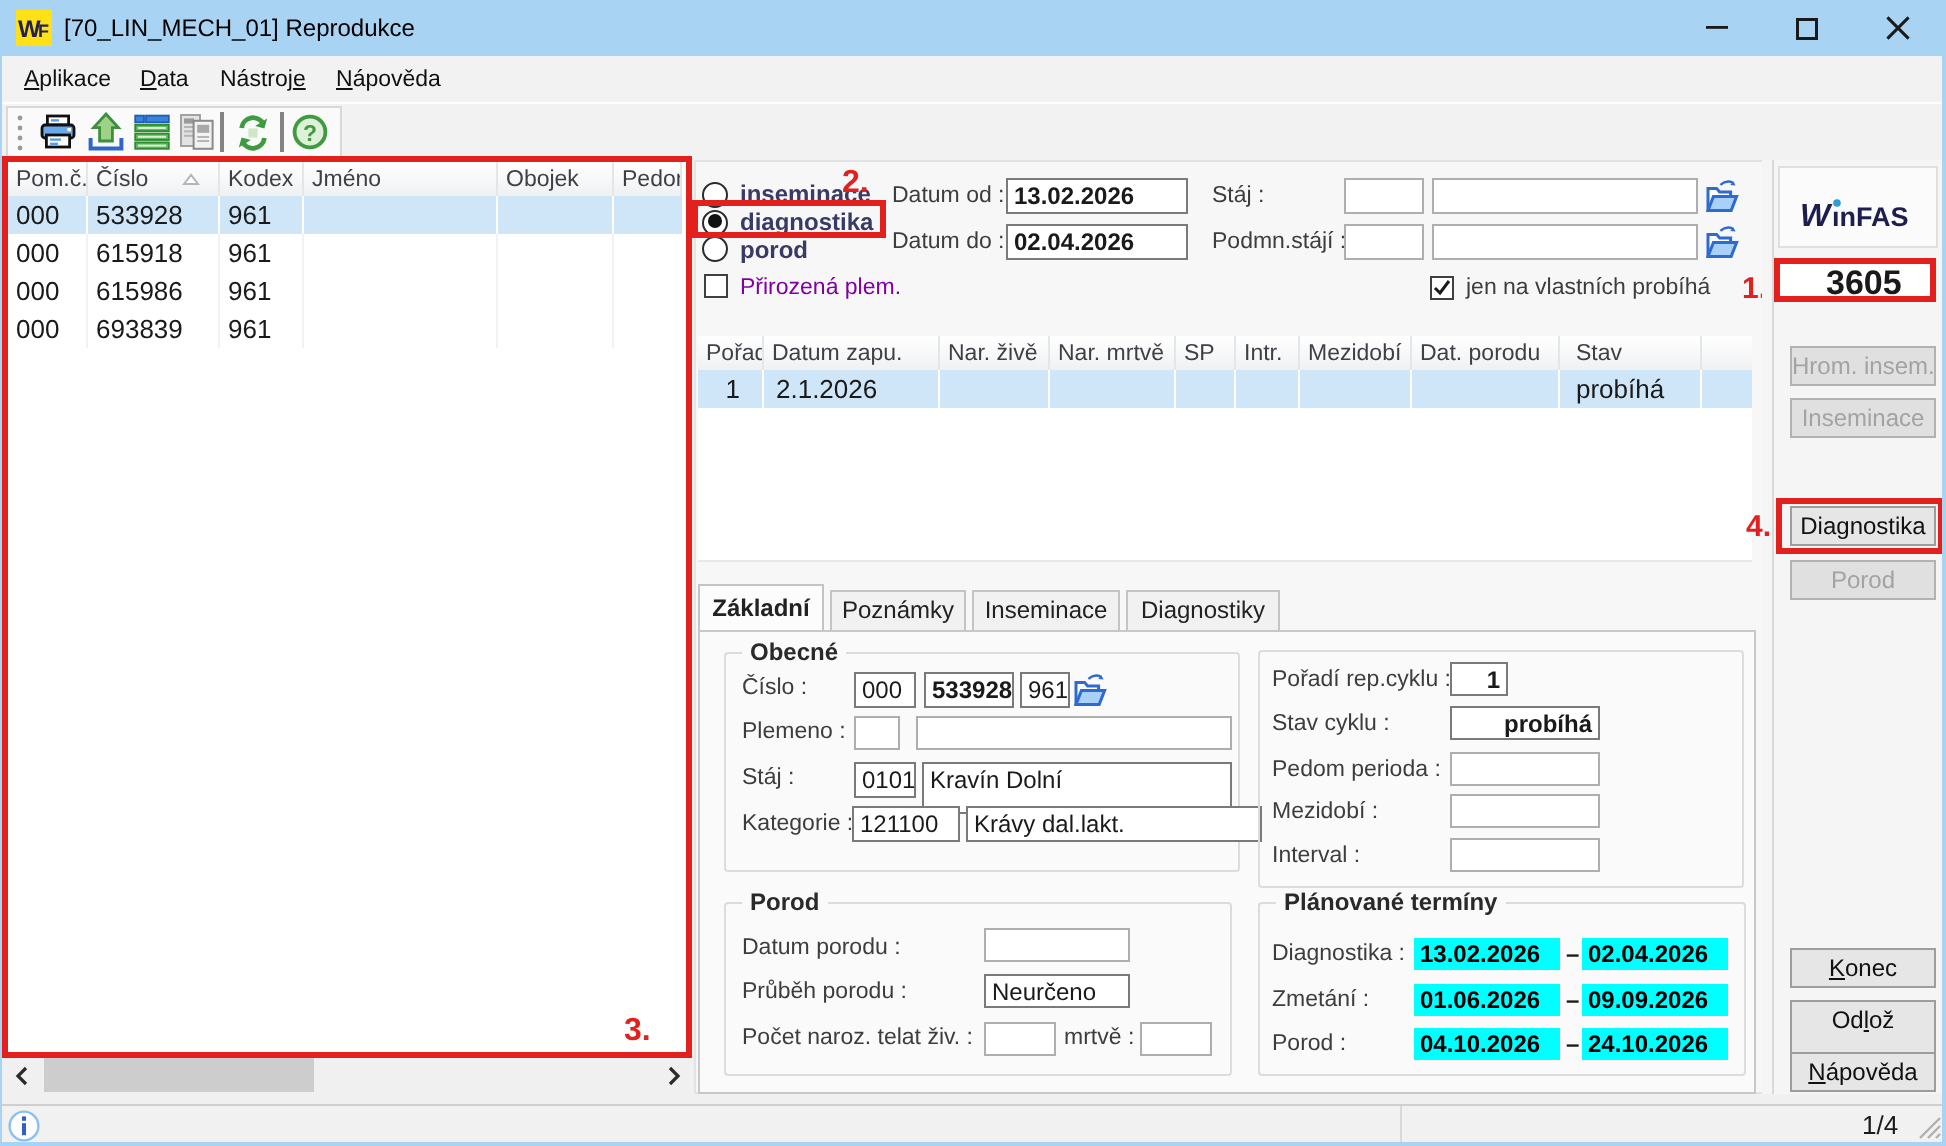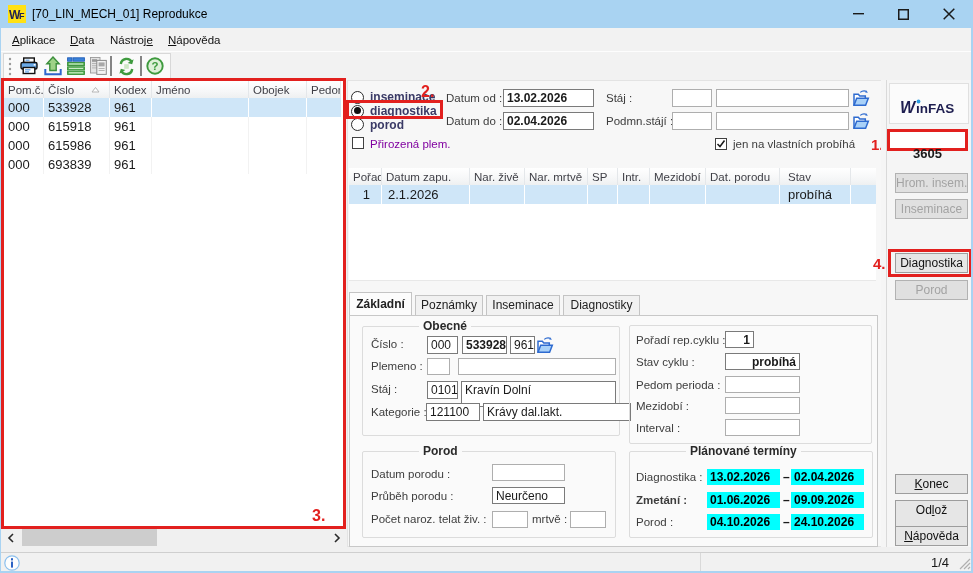--- a/index.html
+++ b/index.html
@@ -52,21 +52,21 @@
 .mrow1 { position:absolute; top:17px; height:19px; line-height:19px; background:#cfe6f8; width:527px; font-size:13px; }
 .mcell { position:absolute; height:19px; border-right:1px solid #fff; padding-left:4px; }
 
 
 .tab { position:absolute; top:295px; height:20px; background:#f1f1f1; border:1px solid #c4c4c4; border-bottom:none; line-height:19px; text-align:center; font-size:12px; color:#222; }
 .tab.active { background:#fcfcfc; font-weight:bold; top:292px; height:23px; line-height:22px; z-index:3; }
 #tabpage { left:349px; top:315px; width:529px; height:232px; background:#fafafa; border:1px solid #c8c8c8; }
 
 
 .group { position:absolute; border:1px solid #dcdcdc; border-radius:2px; }
-.gtitle { position:absolute; top:-8px; left:8px; background:#fafafa; padding:0 4px; font-weight:bold; color:#2a2a2a;margin-left:48px; }
+.gtitle { position:absolute; top:-8px; left:8px; background:#fafafa; padding:0 4px; font-weight:bold; color:#2a2a2a; }
 
 
 #sidebar { left:881px; top:80px; width:91px; height:467px; background:#f5f5f5; }
 #sidediv { left:886px; top:80px; width:1px; height:467px; background:#d9d9d9; }
 .btn { position:absolute; background:#e6e6e6; border:1px solid #9d9d9d; text-align:center; font-size:12px; color:#111; white-space:nowrap; overflow:hidden; }
 .btn.dis { color:#a3a3a3; background:#e0e0e0; border:1px solid #b2b2b2; }
 #logo { left:889px; top:83px; width:80px; height:41px; background:#fbfbfb; border:1px solid #e0e0e0; }
 #redbox1 { left:887px; top:129px; width:81px; height:22px; border:3px solid #e2201e; background:#fff; }
 #redbox4 { left:888px; top:249px; width:84px; height:28px; border:3px solid #e2201e; }
 
@@ -282,38 +282,38 @@
 <div class="lbl" style="left:532px; top:513px;">mrtvě :</div>
 <div class="field lite" style="left:570px; top:511px; width:36px; height:17px;"></div>
 
 <div class="group" style="left:629px; top:451px; width:244px; height:87px;">
     <div class="gtitle" style="background:#fafafa;">Plánované termíny</div>
   </div>
 <div class="lbl" style="left:636px; top:471px;">Diagnostika :</div>
 <div class="cyan" style="left:707px; top:469px; width:73px; height:16px;">13.02.2026</div>
 <div class="abs bold" style="left:783px; top:470px;">–</div>
 <div class="cyan" style="left:791px; top:469px; width:73px; height:16px;">02.04.2026</div>
-<div class="lbl" style="left:636px; top:494px;font-weight:bold;">Zmetání :</div>
+<div class="lbl" style="left:636px; top:494px;">Zmetání :</div>
 <div class="cyan" style="left:707px; top:492px; width:73px; height:16px;">01.06.2026</div>
 <div class="abs bold" style="left:783px; top:493px;">–</div>
 <div class="cyan" style="left:791px; top:492px; width:73px; height:16px;">09.09.2026</div>
 <div class="lbl" style="left:636px; top:516px;">Porod :</div>
 <div class="cyan" style="left:707px; top:514px; width:73px; height:16px;">04.10.2026</div>
 <div class="abs bold" style="left:783px; top:515px;">–</div>
 <div class="cyan" style="left:791px; top:514px; width:73px; height:16px;">24.10.2026</div>
 
 <div class="abs" id="sidebar"></div>
 <div class="abs" id="sidediv"></div>
 <div class="abs" id="logo"><svg width="80" height="41" viewBox="0 0 80 41">
       <text x="10" y="29" font-family="Liberation Sans" font-size="16" font-weight="bold" font-style="italic" fill="#1d1d4f">W</text>
       <text x="26" y="29" font-family="Liberation Sans" font-size="13.5" font-weight="bold" fill="#1d1d4f">ınFAS</text>
       <circle cx="28.5" cy="17.5" r="1.9" fill="#2c9de0"></circle>
     </svg></div>
 <div class="abs" id="redbox1"></div>
-<div class="abs bold" style="left:913px; top:146px; font-size:13px;">3605</div>
+<div class="abs bold" style="left:913px; top:132px; font-size:17px;">3605</div>
 <div class="rednum" style="left:873px; top:136px;"></div>
 <div class="btn dis" style="left:895px; top:173px; width:73px; height:20px; line-height:19px;">Hrom. insem.</div>
 <div class="btn dis" style="left:895px; top:199px; width:73px; height:20px; line-height:19px;">Inseminace</div>
 <div class="btn" style="left:948px; top:225px; width:73px; height:20px; line-height:19px;margin-left:32px;">Hrom. diagn.</div>
 <div class="btn" style="left:895px; top:253px; width:73px; height:20px; line-height:19px;">Diagnostika</div>
 <div class="abs" id="redbox4"></div>
 <div class="rednum" style="left:873px; top:255px;">4.</div>
 <div class="btn dis" style="left:895px; top:280px; width:73px; height:20px; line-height:19px;">Porod</div>
 
 <div class="btn" style="left:895px; top:474px; width:73px; height:20px; line-height:19px;"><u>K</u>onec</div>

